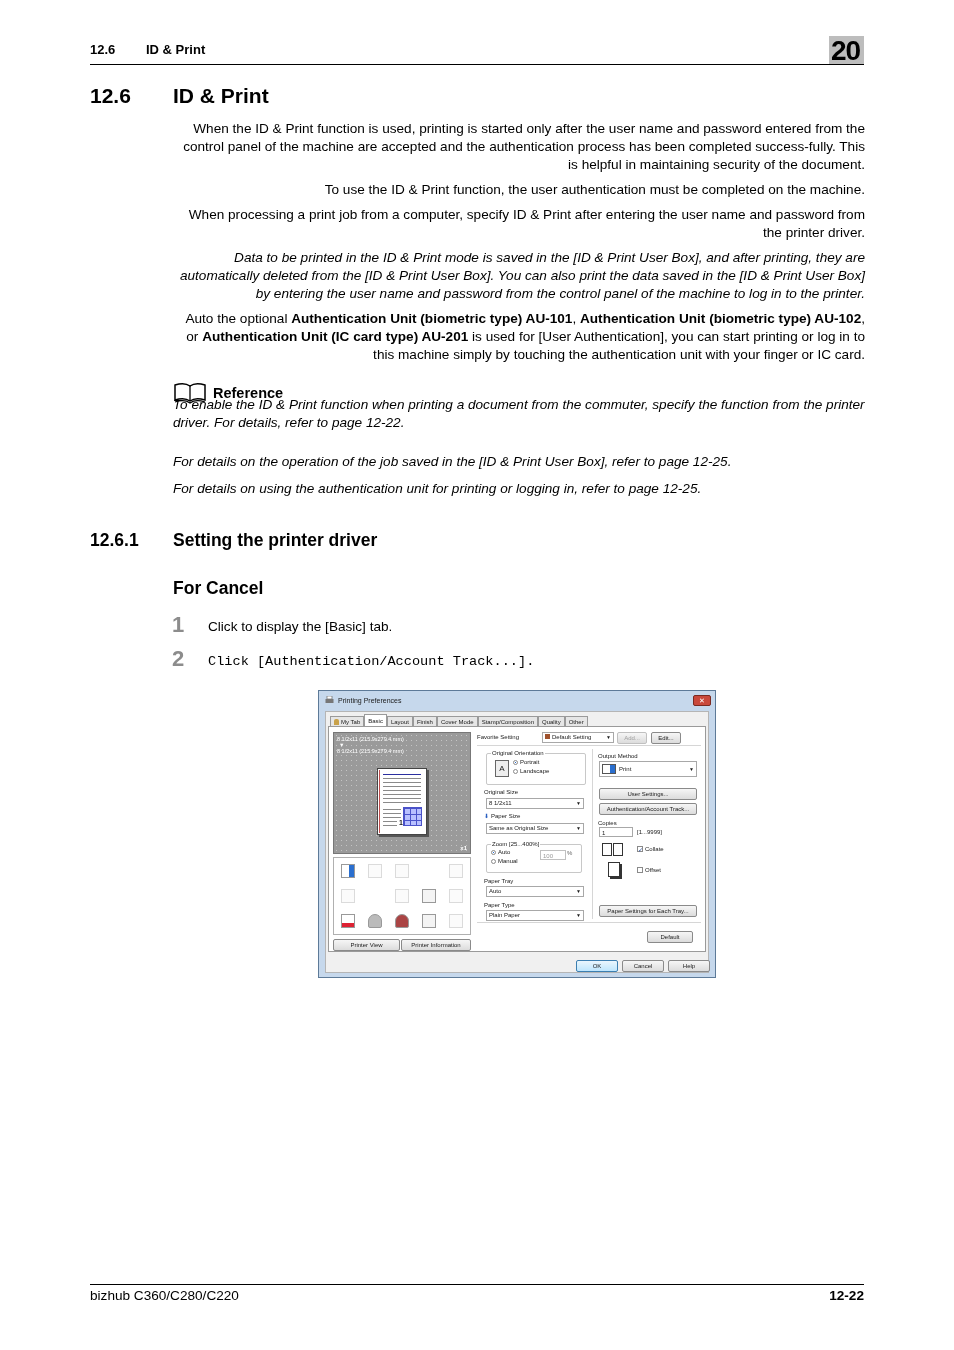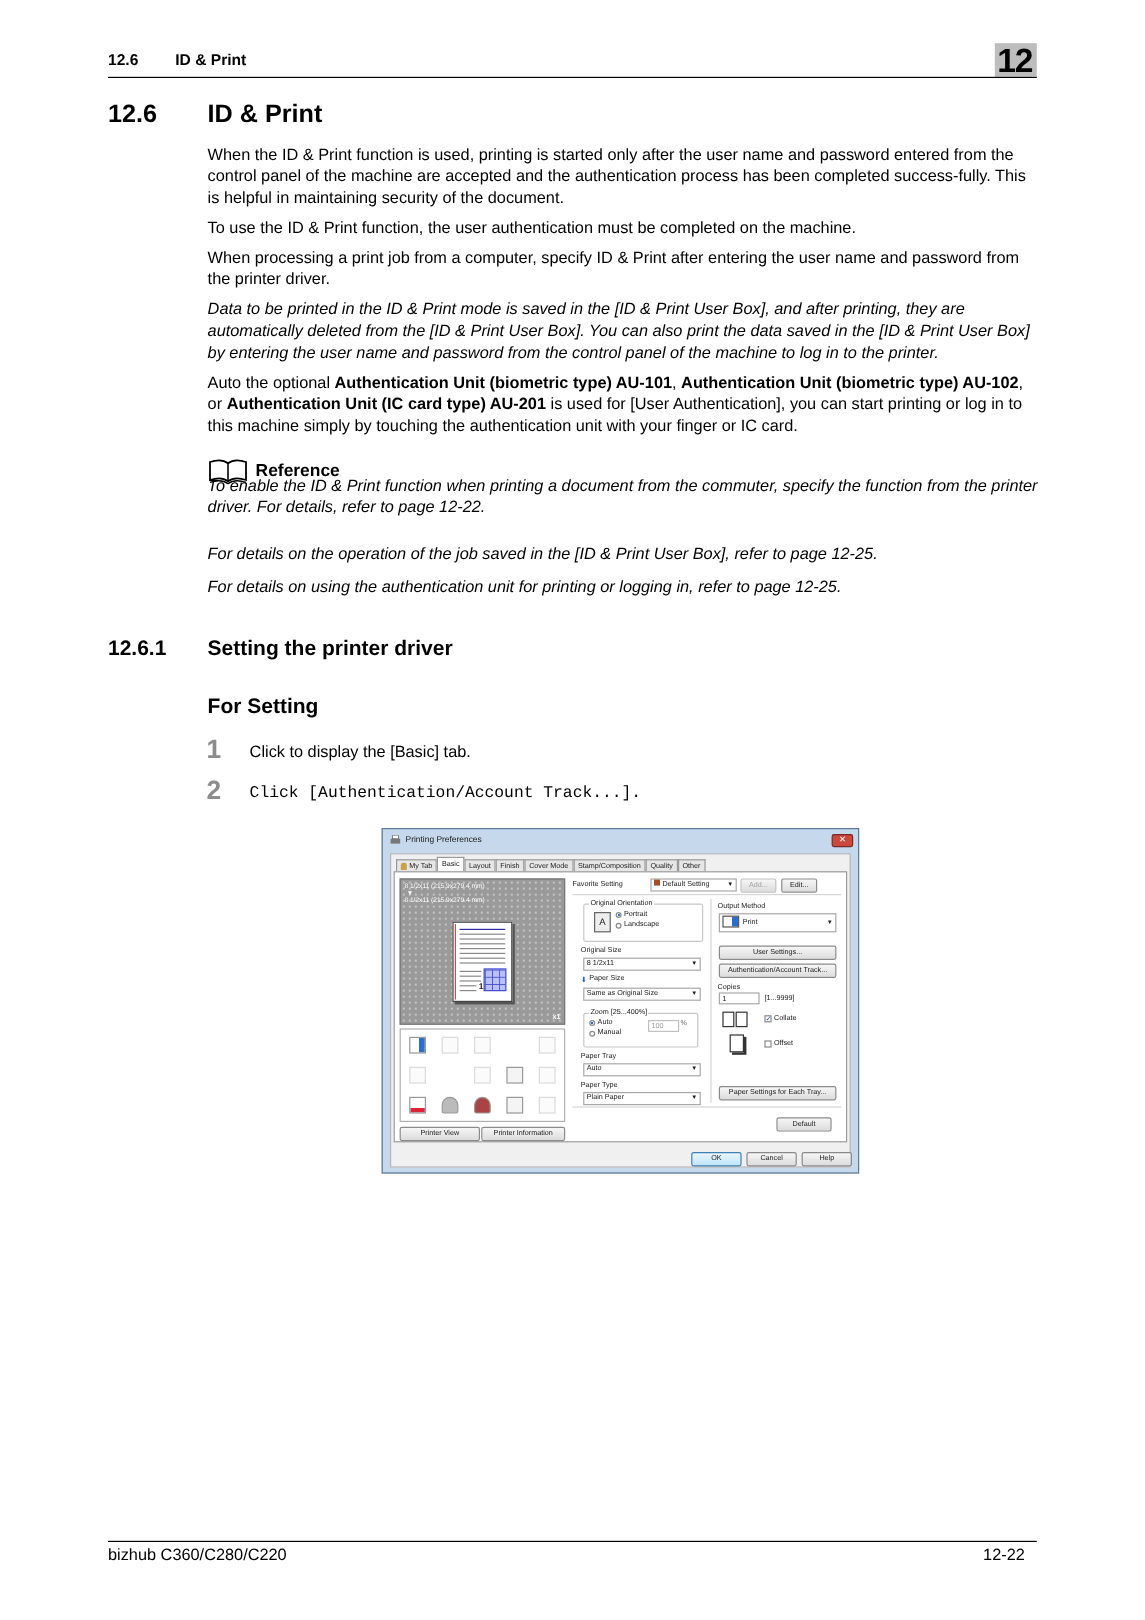--- a/index.html
+++ b/index.html
@@ -10,38 +10,38 @@
   .hdr-left { left: 90px; top: 42px; font-size: 13px; font-weight: bold; }
   .hdr-left .num { display: inline-block; width: 56px; }
   .hdr-rule { left: 90px; top: 64px; width: 774px; height: 1px; background: #000; }
   .chapter-box { left: 829px; top: 36px; width: 35px; height: 28px; background: #bdbdbd; }
   .chapter-num { left: 831px; top: 34px; font-size: 28px; font-weight: bold; letter-spacing: -1px; line-height: 34px; }
 
   
   .h1 { left: 90px; top: 84px; font-size: 21px; font-weight: bold; }
   .h1 .num { display: inline-block; width: 83px; }
 
-  .body-text { left: 173px; width: 692px; font-size: 13.6px; line-height: 18px; }
+  .body-text { left: 173px; width: 692px; font-size: 13.6px; line-height: 18px; text-align: right; }
   .body-text p { margin: 0; }
 
   .ref-head { left: 173px; top: 382px; font-size: 14.5px; font-weight: bold; display: flex; align-items: center; }
   .ref-head svg { margin-right: 6px; }
   .ref-text { left: 173px; width: 692px; font-size: 13.6px; line-height: 18px; font-style: italic; }
 
   .h2 { left: 90px; top: 530px; font-size: 17.5px; font-weight: bold; }
   .h2 .num { display: inline-block; width: 83px; }
   .h3 { left: 173px; top: 578px; font-size: 17.5px; font-weight: bold; }
 
   .step-num { left: 172px; font-size: 22px; font-weight: bold; color: #8c8c8c; line-height: 22px; }
   .step-text { left: 208px; font-size: 13.6px; }
 
   
   .ftr-rule { left: 90px; top: 1284px; width: 774px; height: 1px; background: #000; }
   .ftr-left { left: 90px; top: 1288px; font-size: 13.6px; }
-  .ftr-right { right: 100px; top: 1288px; font-size: 13.6px; }
+  .ftr-right { right: 90px; top: 1288px; font-size: 13.6px; font-weight: bold; }
 
   
   .dlg { left: 318px; top: 690px; width: 398px; height: 288px; background: #c6d8ec; border: 1px solid #5d7a98; box-sizing: border-box; font-size: 6.5px; color: #1a1a1a; }
   .dlg-title { position: absolute; left: 6px; top: 5px; display: flex; align-items: center; gap: 4px; font-size: 7px; }
   .dlg-close { position: absolute; right: 4px; top: 4px; width: 16px; height: 9px; background: #c9493c; border: 1px solid #7a2a22; border-radius: 2px; color: #fff; font-size: 7px; line-height: 9px; text-align: center; }
   .dlg-body { position: absolute; left: 6px; top: 20px; width: 384px; height: 262px; background: #f0f0f0; border: 1px solid #b5b5b5; box-sizing: border-box; }
   .tabs { position: absolute; left: 4px; top: 2px; display: flex; }
   .tab { height: 10px; padding: 0 3px; border: 1px solid #9a9a9a; border-bottom: none; background: #e6e6e6; line-height: 10px; margin-top: 2px; font-size: 6px; display: flex; align-items: center; gap: 2px; }
   .tab.active { background: #fff; margin-top: 0; height: 12px; }
   .panel { position: absolute; left: 2px; top: 14px; width: 378px; height: 226px; background: #fff; border: 1px solid #9a9a9a; box-sizing: border-box; }
@@ -76,21 +76,21 @@
   .cbox { width: 6px; height: 6px; border: 1px solid #8a8a8a; background: #fff; font-size: 6px; line-height: 6px; text-align: center; color: #2a4fa0; box-sizing: border-box; }
   .vsep { position: absolute; background: #d6d6d6; }
 </style>
 </head>
 <body>
 
 <div class="abs hdr-left">
   <span class="num">12.6</span><span>ID &amp; Print</span>
 </div>
 <div class="abs chapter-box"></div>
-<div class="abs chapter-num">12</div>
+<div class="abs chapter-num">20</div>
 <div class="abs hdr-rule"></div>
 
 <div class="abs h1">
   <span class="num">12.6</span><span>ID &amp; Print</span>
 </div>
 
 <div class="abs body-text" style="top:120px;">
     <p>When the ID &amp; Print function is used, printing is started only after the user name and password entered from the control panel of the machine are accepted and the authentication process has been completed success-fully. This is helpful in maintaining security of the document.</p>
   </div>
 <div class="abs body-text" style="top:181px;">
@@ -114,21 +114,21 @@
   </svg>
   <span>Reference</span>
 </div>
 <div class="abs ref-text" style="top:396px;"><span>To enable the ID &amp; Print function when printing a document from the commuter, specify the function from the printer driver. For details, refer to page 12-22.</span></div>
 <div class="abs ref-text" style="top:453px;"><span>For details on the operation of the job saved in the [ID &amp; Print User Box], refer to page 12-25.</span></div>
 <div class="abs ref-text" style="top:480px;"><span>For details on using the authentication unit for printing or logging in, refer to page 12-25.</span></div>
 
 <div class="abs h2">
   <span class="num">12.6.1</span><span>Setting the printer driver</span>
 </div>
-<div class="abs h3">For Setting</div>
+<div class="abs h3">For Cancel</div>
 
 <div class="abs step-num" style="top:614px;">1</div>
 <div class="abs step-text" style="top:619px;">Click to display the [Basic] tab.</div>
 <div class="abs step-num" style="top:648px;">2</div>
 <div class="abs step-text" style="top:654px;font-family:Liberation Mono, monospace;">Click [Authentication/Account Track...].</div>
 
 <div class="abs dlg">
   <div class="dlg-title">
     <svg width="9" height="8" viewBox="0 0 9 8">
         <rect x="2" y="0" width="5" height="3" fill="#fff" stroke="#555" stroke-width="0.6"></rect>

